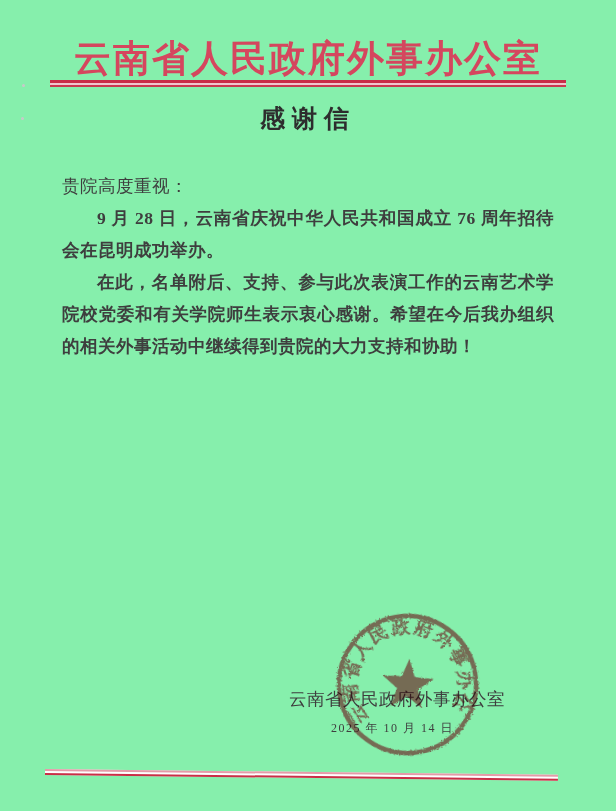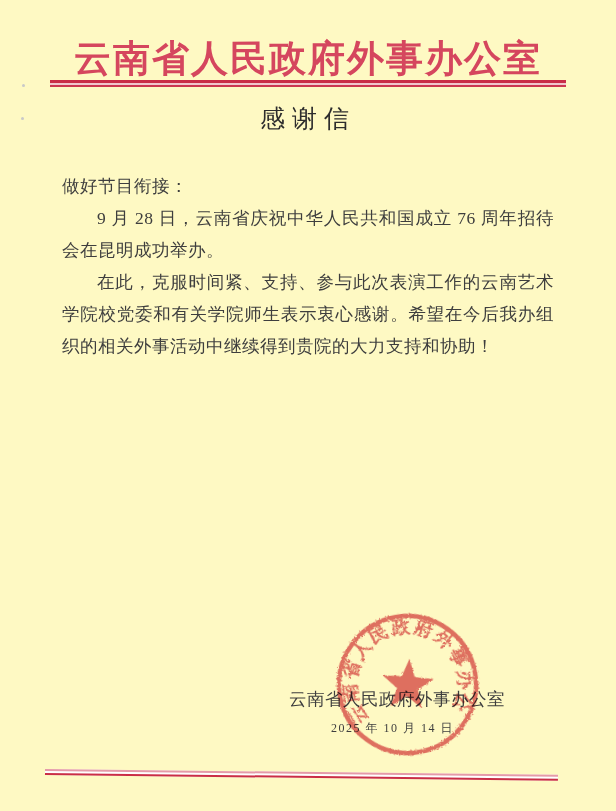--- a/index.html
+++ b/index.html
@@ -1,20 +1,20 @@
 <!DOCTYPE html>
 <html><head>
 <meta charset="utf-8">
 <title>感谢信</title>
 <style>
   html,body{margin:0;padding:0;background:#ffffff;}
   .sheet{
     position:relative;
     width:616px;height:811px;
-    background:#fef9c3;
+    background:#86efac;
     overflow:hidden;
     font-family:"Liberation Serif","DejaVu Serif",serif;
   }
   
   .org-title{
     position:absolute;top:34px;left:0;right:0;
     text-align:center;
     font-size:37px;font-weight:700;
     letter-spacing:2px;
     color:#d5465e;
@@ -25,34 +25,34 @@
     height:2px;
     background:#f0c6cd;
     border-top:3px solid #c92c47;
     border-bottom:2px solid #cb3750;
   }
   
   .letter-title{
     position:absolute;top:102px;left:0;right:0;
     margin:0;
     text-align:center;
-    font-size:25px;font-weight:400;
+    font-size:25px;font-weight:700;
     letter-spacing:7px;
     color:#2d2d2d;
   }
   
   .body-block{
     position:absolute;top:170px;left:62px;width:492px;
     font-size:17.5px;line-height:32px;
     letter-spacing:0.5px;
     color:#3e3e3e;
     text-align:justify;
   }
   .body-block p{margin:0;}
-  .body-block p.para{text-indent:2em;}
+  .body-block p.para{text-indent:2em;font-weight:bold;}
   
   .sign-org{
     position:absolute;top:687px;left:0;right:111px;
     text-align:right;
     font-size:17.5px;letter-spacing:0.5px;
     color:#3e3e3e;white-space:nowrap;
   }
   .sign-date{
     position:absolute;top:720px;left:331px;
     font-size:12px;letter-spacing:1.5px;
@@ -90,23 +90,23 @@
   <div class="speck s1"></div>
   <div class="speck s2"></div>
 
   <div class="org-title">云南省人民政府外事办公室</div>
 
   <div class="head-rule"></div>
 
   <h1 class="letter-title">感谢信</h1>
 
   <main class="body-block">
-    <p class="salutation">做好节目衔接：</p>
+    <p class="salutation">贵院高度重视：</p>
     <p class="para">9 月 28 日，云南省庆祝中华人民共和国成立 76 周年招待会在昆明成功举办。</p>
-    <p class="para">在此，克服时间紧、支持、参与此次表演工作的云南艺术学院校党委和有关学院师生表示衷心感谢。希望在今后我办组织的相关外事活动中继续得到贵院的大力支持和协助！</p>
+    <p class="para">在此，名单附后、支持、参与此次表演工作的云南艺术学院校党委和有关学院师生表示衷心感谢。希望在今后我办组织的相关外事活动中继续得到贵院的大力支持和协助！</p>
   </main>
 
   <div class="sign-org">云南省人民政府外事办公室</div>
 
   <div class="sign-date">2025 年 10 月 14 日</div>
 
   <svg class="seal" viewBox="0 0 150 150" xmlns="http://www.w3.org/2000/svg">
     <defs>
       <filter id="rough" x="-15%" y="-15%" width="130%" height="130%">
         <feTurbulence type="fractalNoise" baseFrequency="0.55" numOctaves="2" seed="7" result="n"></feTurbulence>

